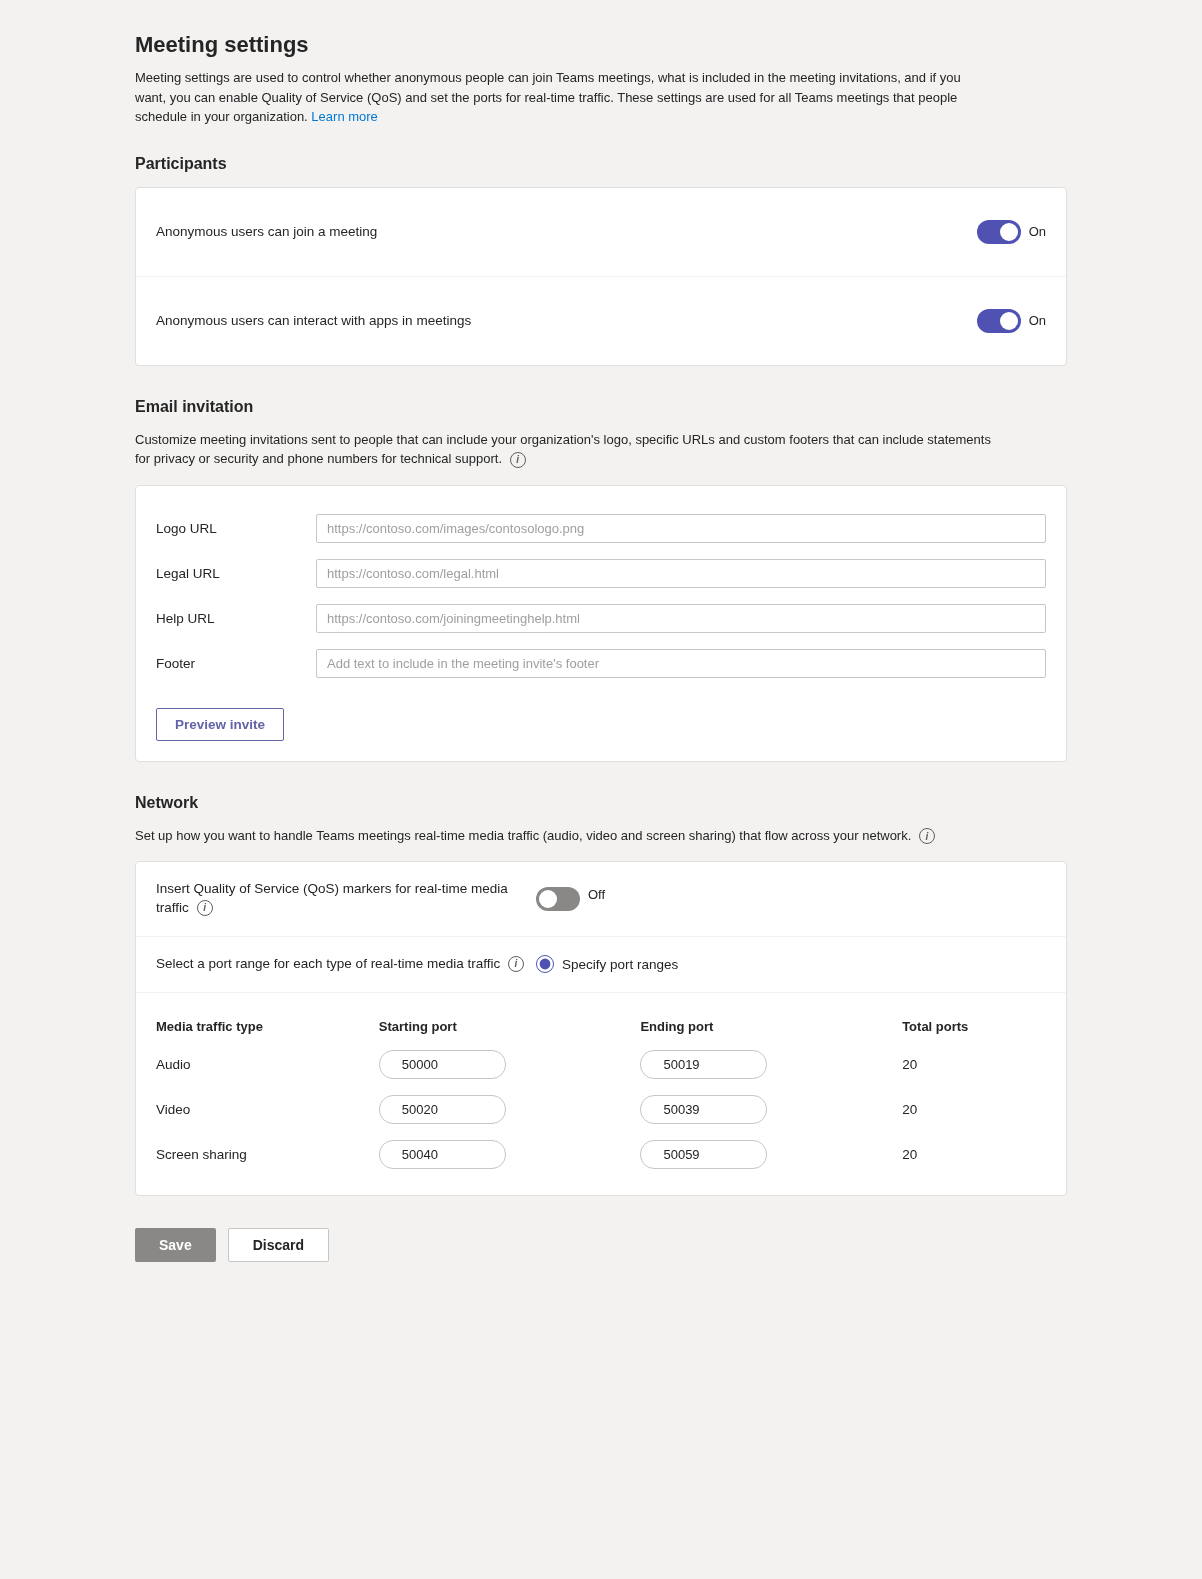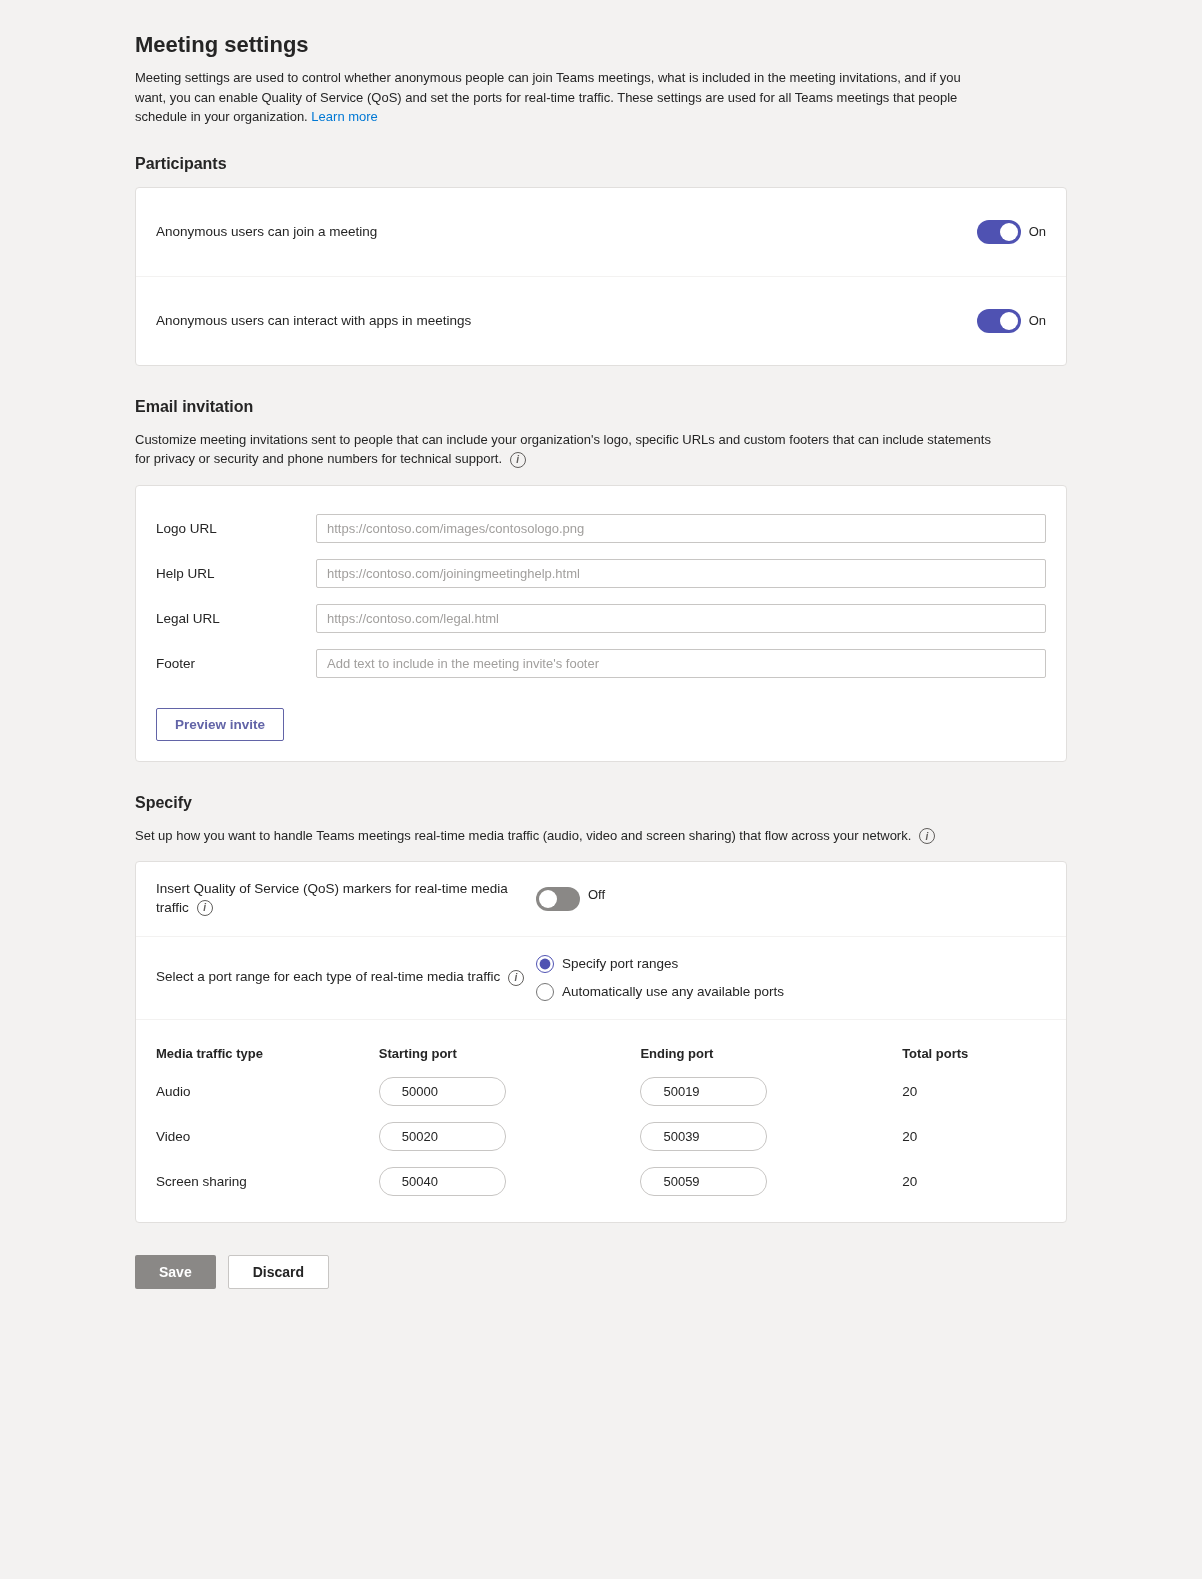--- a/index.html
+++ b/index.html
@@ -328,43 +328,43 @@
       <span class="info-icon">i</span>
     </p>
     <div class="email-card">
 
       <div class="form-row">
         <label class="form-label">Logo URL</label>
         <input class="form-input" type="text" placeholder="https://contoso.com/images/contosologo.png" style="">
       </div>
 
       <div class="form-row">
+        <label class="form-label">Legal URL</label>
+        <input class="form-input" type="text" placeholder="https://contoso.com/legal.html" style="">
+      </div>
+
+      <div class="form-row">
         <label class="form-label">Help URL</label>
         <input class="form-input" type="text" placeholder="https://contoso.com/joiningmeetinghelp.html" style="">
-      </div>
-
-      <div class="form-row">
-        <label class="form-label">Legal URL</label>
-        <input class="form-input" type="text" placeholder="https://contoso.com/legal.html" style="">
       </div>
 
       <div class="form-row">
         <label class="form-label">Footer</label>
         <input class="form-input" type="text" placeholder="Add text to include in the meeting invite's footer" style="">
       </div>
 
       <div style="padding-top:8px;">
         <button class="preview-btn">Preview invite</button>
       </div>
 
     </div>
   </div>
 
   <div class="section-block">
-    <h2 class="section-title">Specify</h2>
+    <h2 class="section-title">Network</h2>
     <p class="section-description">
       <span>Set up how you want to handle Teams meetings real-time media traffic (audio, video and screen sharing) that flow across your network.</span>
       <span class="info-icon">i</span>
     </p>
 
     <div class="network-card">
 
       <div class="network-row">
         <div class="network-row-label">
           <span>Insert Quality of Service (QoS) markers for real-time media traffic</span>
@@ -382,24 +382,20 @@
       <div class="network-row">
         <div class="network-row-label">
           <span>Select a port range for each type of real-time media traffic</span>
           <span class="info-icon">i</span>
         </div>
         <div class="network-row-control">
           <div class="radio-group">
             <label class="radio-item">
               <input class="radio-input" type="radio" name="port_range" checked="" style="">
               <span>Specify port ranges</span>
-            </label>
-            <label class="radio-item">
-              <input class="radio-input" type="radio" name="port_range" style="">
-              <span>Automatically use any available ports</span>
             </label>
           </div>
         </div>
       </div>
 
       <div class="network-row">
         <div style="width:100%;">
           <table class="port-table">
             <thead>
               <tr>

